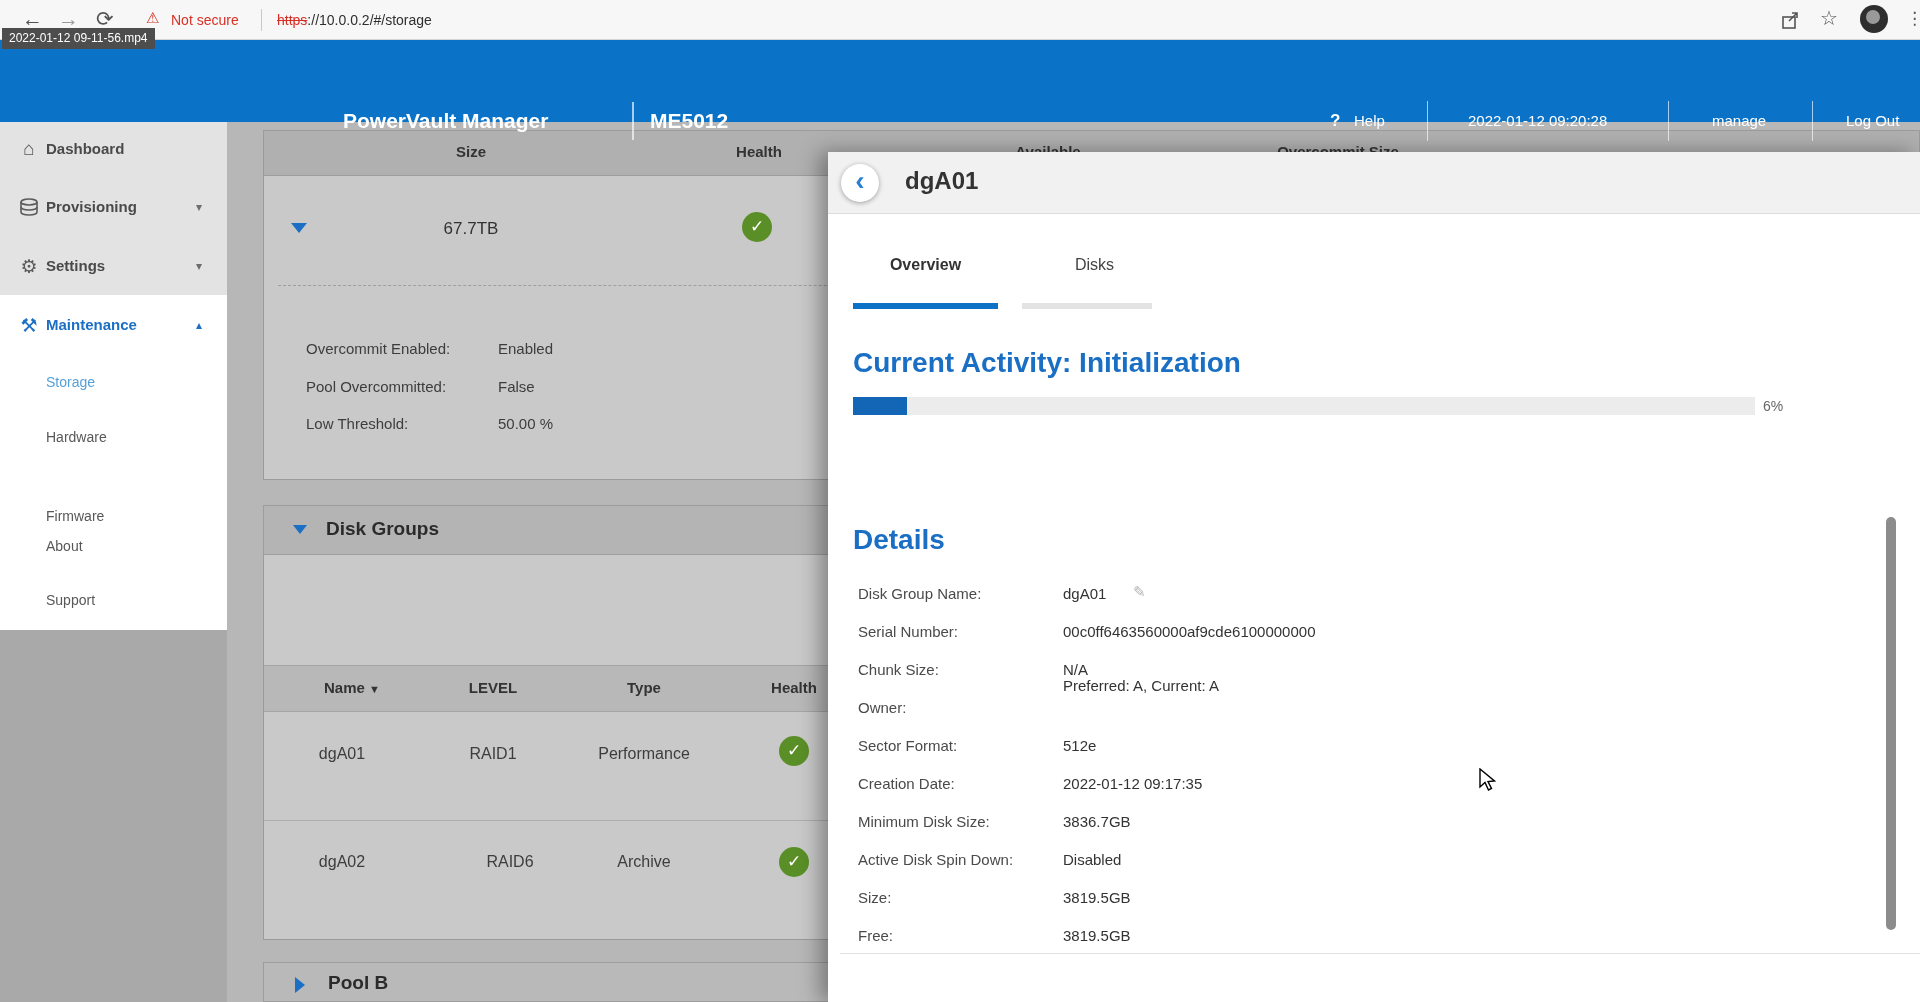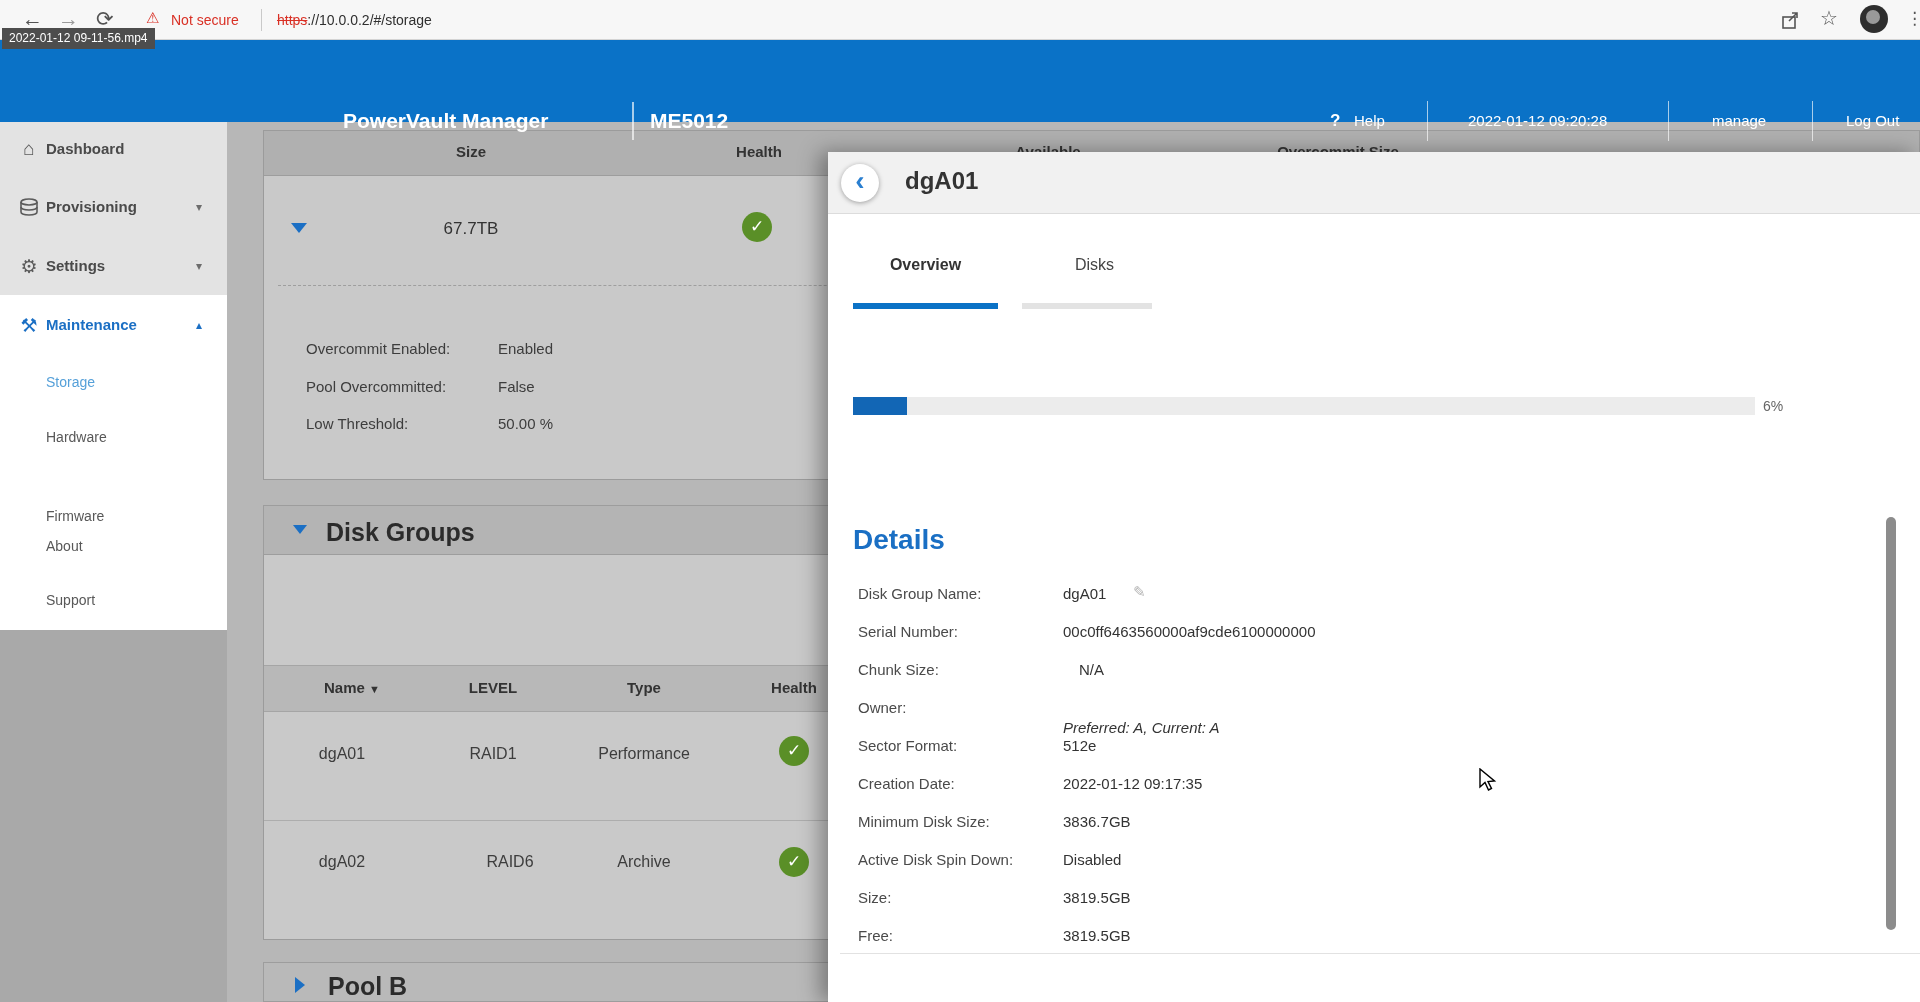--- a/index.html
+++ b/index.html
@@ -48,21 +48,21 @@
   #pool-card-head { position:absolute; left:0; top:0; width:100%; height:45px; background:#b0b0b0; border-bottom:1px solid #9d9d9d; }
   .tri-down { width:0; height:0; border-left:8px solid transparent; border-right:8px solid transparent; border-top:10px solid #1b6fc4; }
   .tri-right { width:0; height:0; border-top:8px solid transparent; border-bottom:8px solid transparent; border-left:10px solid #1b6fc4; }
   .pool-size { font-size:17px; color:#333; transform:translateX(-50%); }
   .health-dot { width:30px; height:30px; border-radius:50%; background:#5a8f27; color:#fff; font-size:17px; text-align:center; line-height:30px; font-weight:bold; }
   #pool-dash { left:14px; top:154px; width:1620px; border-top:1px dashed #9e9e9e; }
   .kv-label { position:absolute; left:42px; font-size:15px; color:#3d3d3d; }
   .kv-value { position:absolute; left:234px; font-size:15px; color:#3d3d3d; }
 
   #dg-band { left:263px; top:505px; width:1657px; height:50px; background:#b4b4b4; border:1px solid #9d9d9d; }
-  .section-title { font-size:25px; font-weight:bold; color:#2b2b2b; }
+  .section-title { font-size:19px; font-weight:bold; color:#2b2b2b; }
   #dg-body { left:263px; top:555px; width:1657px; height:385px; background:#c9c9c9; border:1px solid #9b9b9b; border-top:none; }
   .gray-btn { background:#6d6d6d; color:#e3e3e3; font-size:15px; font-weight:bold; text-align:center; border:none; border-radius:2px; cursor:pointer; }
   #dg-thead { position:absolute; left:0; top:110px; width:100%; height:47px; background:#b8b8b8; border-top:1px solid #a5a5a5; border-bottom:1px solid #a5a5a5; }
   .th { position:absolute; top:13px; font-size:15px; font-weight:bold; color:#333; transform:translateX(-50%); white-space:nowrap; }
   .td { position:absolute; font-size:16px; color:#3d3d3d; transform:translateX(-50%); white-space:nowrap; }
   .sort-arrow { font-size:11px; color:#333; }
   #dg-row-divider { position:absolute; left:0; top:265px; width:100%; border-top:1px solid #adadad; }
   #poolb-band { left:263px; top:962px; width:1657px; height:40px; background:#b9b9b9; border:1px solid #9d9d9d; }
 
   
@@ -217,41 +217,42 @@
     <div id="panel-head">
       <div id="back-btn"><span>‹</span></div>
       <span id="panel-title">dgA01</span>
     </div>
 
     <span class="tab" style="left:25px; font-weight:bold; color:#333;">Overview</span>
     <span class="tab" style="left:1022px; left:194px; width:145px; color:#444;">Disks</span>
     <div class="tab-underline" style="left:25px; width:145px; background:#0b72c6;"></div>
     <div class="tab-underline" style="left:194px; width:130px; background:#e3e3e3;"></div>
 
+    <span class="abs h-blue" style="left:25px; top:195px;">Current Activity: Initialization</span>
 
     <div id="progress-track">
       <div id="progress-fill" style="width: 54px;"></div>
     </div>
     <span class="pct">6%</span>
 
 
     <span class="abs h-blue" style="left:25px; top:372px;">Details</span>
 
     <span class="drow-label" style="top:433px;">Disk Group Name:</span>
     <span class="drow-value" style="top:433px;">dgA01</span>
     <span class="pencil" style="top:431px;">✎</span>
 
     <span class="drow-label" style="top:471px;">Serial Number:</span>
     <span class="drow-value" style="top:471px;">00c0ff6463560000af9cde6100000000</span>
 
     <span class="drow-label" style="top:509px;text-align:center;">Chunk Size:</span>
-    <span class="drow-value" style="top:509px;margin-left:16px;">N/A</span>
+    <span class="drow-value" style="top:509px;">N/A</span>
 
     <span class="drow-label" style="top:547px;">Owner:</span>
-    <span class="drow-value" style="top:567px;font-style:italic;">Preferred: A, Current: A</span>
+    <span class="drow-value" style="top:525px;">Preferred: A, Current: A</span>
 
     <span class="drow-label" style="top:585px;">Sector Format:</span>
     <span class="drow-value" style="top:585px;">512e</span>
 
     <span class="drow-label" style="top:623px;">Creation Date:</span>
     <span class="drow-value" style="top:623px;">2022-01-12 09:17:35</span>
 
     <span class="drow-label" style="top:661px;">Minimum Disk Size:</span>
     <span class="drow-value" style="top:661px;">3836.7GB</span>
 

